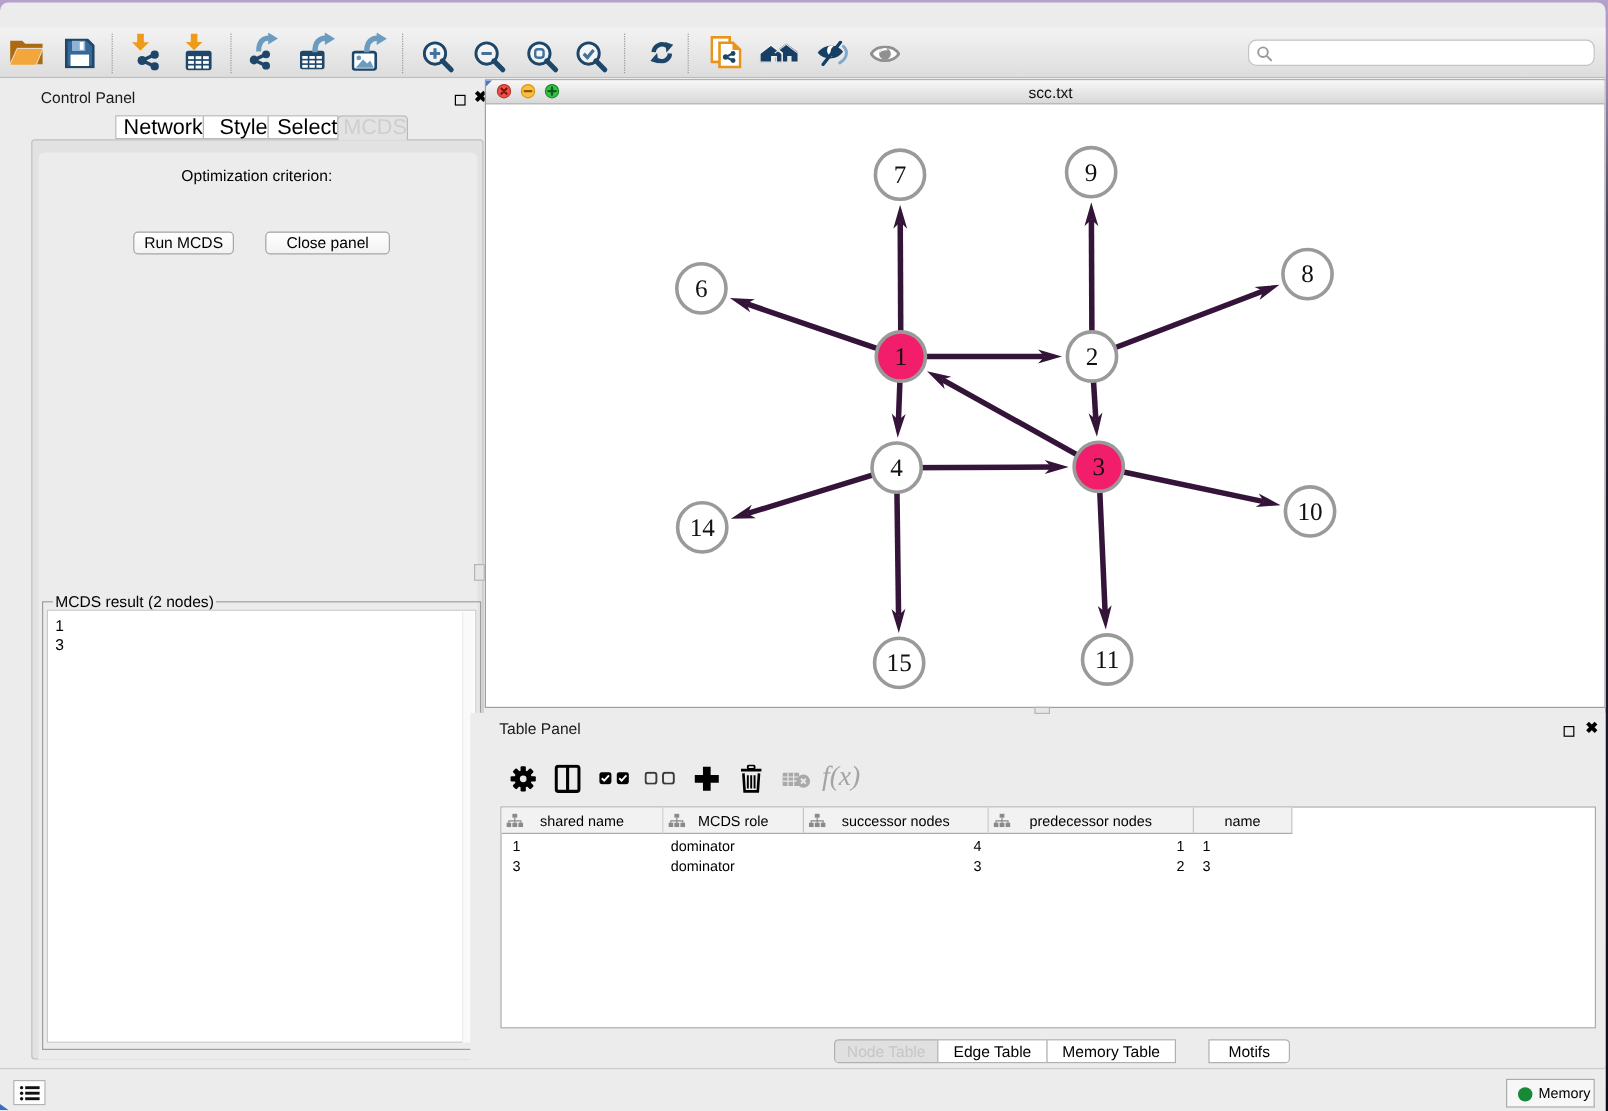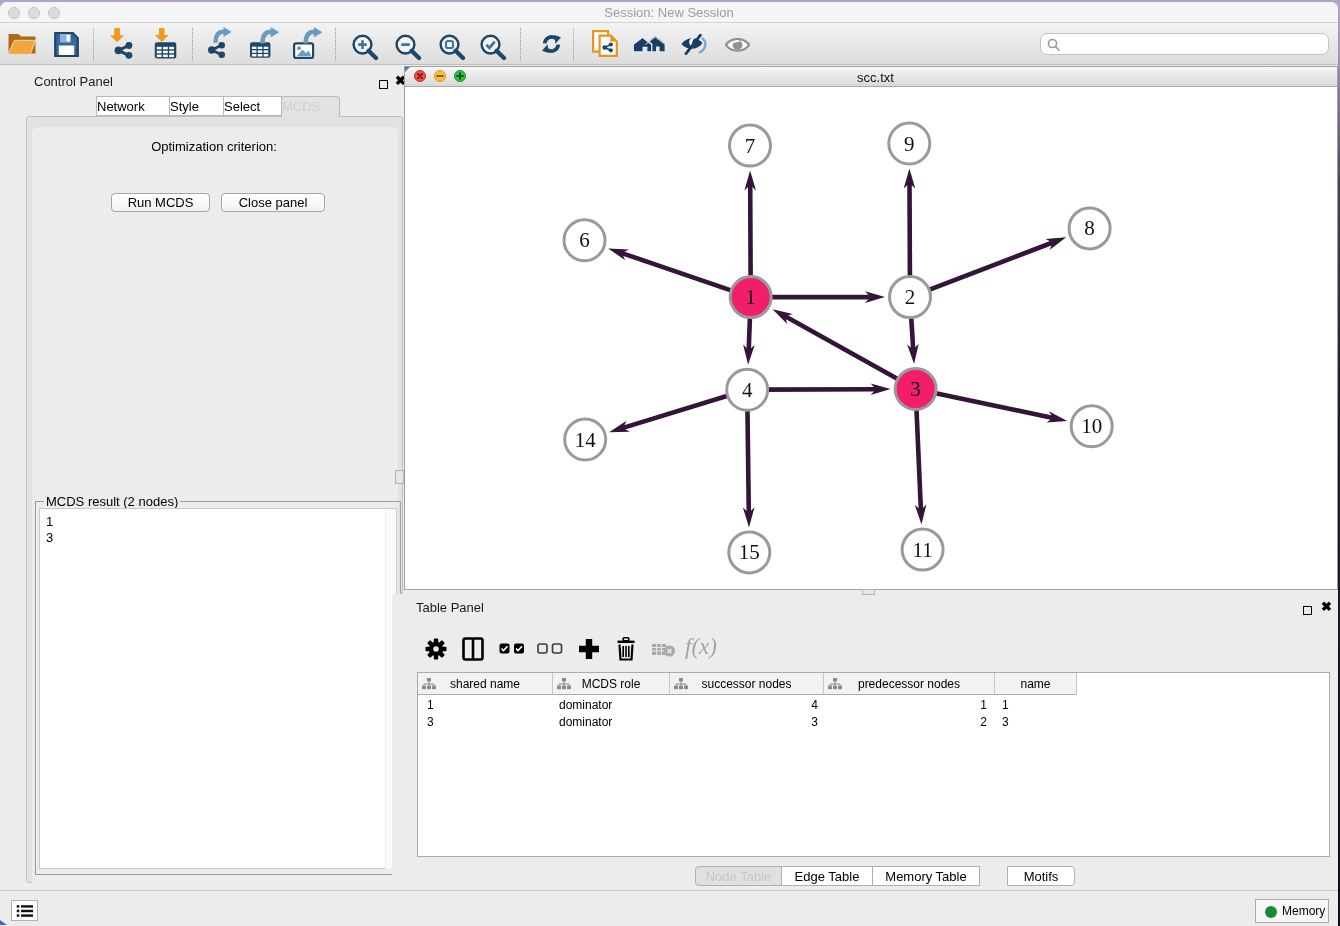--- a/index.html
+++ b/index.html
@@ -18,21 +18,21 @@
 #statusbar{position:absolute;left:0;top:888px;width:1338px;height:36px;background:#ececec;border-top:1px solid #cccccc;}
 #listbtn{position:absolute;left:11px;top:9px;width:27px;height:21px;background:#fdfdfd;border:1px solid #b2b2b2;}
 #membtn{position:absolute;left:1255px;top:8px;width:74px;height:24px;background:#f7f7f7;border:1px solid #ababab;font-size:12px;color:#000;}
 #membtn .dot{position:absolute;left:9px;top:6px;width:12px;height:12px;border-radius:50%;background:#188938;}
 #membtn .mtext{position:absolute;left:26px;top:4px;}
 
 #cpanel{position:absolute;left:0;top:63px;width:392px;height:825px;background:#ececec;margin-left:18px;}
 #cpanel .phead{position:absolute;left:16px;top:9px;font-size:13px;color:#1a1a1a;}
 .floatbox{width:9px;height:9px;border:1.5px solid #000;display:inline-block;}
 .closex{font-size:13px;font-weight:bold;color:#000;}
-.tab{position:absolute;top:31px;height:20px;line-height:19px;background:#fff;border:1px solid #b9b9b9;font-size:13px;color:#000;text-align:left;line-height:19px;}
+.tab{position:absolute;top:31px;height:20px;line-height:19px;background:#fff;border:1px solid #b9b9b9;font-size:18px;color:#000;text-align:right;line-height:19px;}
 #tabpane{position:absolute;left:8px;top:51px;width:377px;height:767px;background:#e2e2e2;border:1px solid #c0c0c0;border-radius:3px;}
 #innerpane{position:absolute;left:5px;top:10px;width:366px;height:756px;background:#ececec;border-radius:6px 6px 0 0;}
 #optlabel{position:absolute;left:0;top:74px;width:392px;text-align:center;font-size:13px;color:#000;}
 #combo{position:absolute;left:43px;top:96px;width:311px;height:17px;background:#fff;border:1px solid #a6a6a6;border-radius:4px;font-size:13px;line-height:15px;padding-left:13px;color:#000;}
 .btn{position:absolute;top:128px;height:19px;background:linear-gradient(#ffffff,#f2f2f2);border:1px solid #a6a6a6;border-radius:4px;font-size:13px;text-align:center;line-height:17px;color:#000;}
 #fieldset{position:absolute;left:17px;top:436px;width:366px;height:374px;border:1px solid #9e9e9e;}
 #fieldlegend{position:absolute;left:8px;top:-8px;background:#ececec;font-size:13px;padding:0 2px;color:#000;}
 #fieldwhite{position:absolute;left:3px;top:6px;width:358px;height:361px;background:#fff;border:1px solid #c9c9c9;font-size:13px;color:#000;}
 #fieldscroll{position:absolute;right:1px;top:1px;width:10px;height:359px;background:#fafafa;border-left:1px solid #ececec;}
 
@@ -45,26 +45,20 @@
 #tpanel{position:absolute;left:392px;top:592px;width:946px;height:295px;background:#ececec;}
 #tpanel .phead{position:absolute;left:24px;top:6px;font-size:13px;color:#1a1a1a;}
 #ttoolbar{position:absolute;left:25px;top:28px;width:905px;height:36px;}
 #ttable{position:absolute;left:25px;top:78px;width:913px;height:185px;background:#fff;border:1px solid #ababab;}
 .thcell{position:absolute;top:0;height:22px;background:#f2f2f2;border-right:1px solid #c6c6c6;border-bottom:1px solid #ababab;font-size:12px;color:#000;text-align:center;line-height:22px;}
 .trow{position:absolute;font-size:12px;color:#000;}
 .btab{position:absolute;top:272px;height:20px;border:1px solid #b0b0b0;background:#fff;font-size:13px;color:#000;text-align:center;line-height:19px;}
 </style></head>
 <body>
 <div id="win">
-  <div id="titlebar">
-    <div class="tl" style="left:8px;"></div>
-    <div class="tl" style="left:28px;"></div>
-    <div class="tl" style="left:48px;"></div>
-    <div id="title-text">Session: New Session</div>
-  </div>
   <div id="toolbar">
     <div class="sep" style="left:92.5px;"></div>
     <div class="sep" style="left:192px;"></div>
     <div class="sep" style="left:335px;"></div>
     <div class="sep" style="left:520px;"></div>
     <div class="sep" style="left:573px;"></div>
     <div id="toolicons">
         <svg class="ticon" style="left:8px;top:9.5px" width="28" height="22" viewBox="0 0 28 22">
           <path d="M0.5 1 h10 l2.5 2.5 h14.5 v17 h-27 Z" fill="#ad6a10"></path>
           <path d="M6.3 7.3 L27.9 7.3 L22 21.4 L0 21.4 Z" fill="#f3a63b" stroke="#e9e9e9" stroke-width="0.8"></path>
@@ -215,21 +209,21 @@
     <div style="position:absolute;left:361px;top:10px;"><span class="floatbox"></span></div>
     <div style="position:absolute;left:377px;top:8px;" class="closex">✖</div>
     <div class="tab" style="left:78px;width:74px;">Network</div>
     <div class="tab" style="left:151px;width:55px;">Style</div>
     <div class="tab" style="left:205px;width:59px;">Select</div>
     <div class="tab" style="left:263px;width:59px;background:#e3e3e3;color:#cfcdd1;border-radius:4px 4px 0 0;border-bottom:none;height:21px;z-index:3;">MCDS</div>
     <div id="tabpane">
         <div id="innerpane"></div>
       </div>
     <div id="optlabel">Optimization criterion:</div>
-    <div class="btn" style="left:93px;width:99px;">Run MCDS</div>
+    <div class="btn" style="left:93px;width:84px;">Run MCDS</div>
     <div class="btn" style="left:203px;width:104px;">Close panel</div>
     <div id="fieldset">
       <div id="fieldlegend">MCDS result (2 nodes)</div>
       <div id="fieldwhite">
           <div style="padding:5px 0 0 6px;line-height:15.5px;">1<br>3</div>
         <div id="fieldscroll"></div>
       </div>
     </div>
   </div>
   <div id="netwin">

